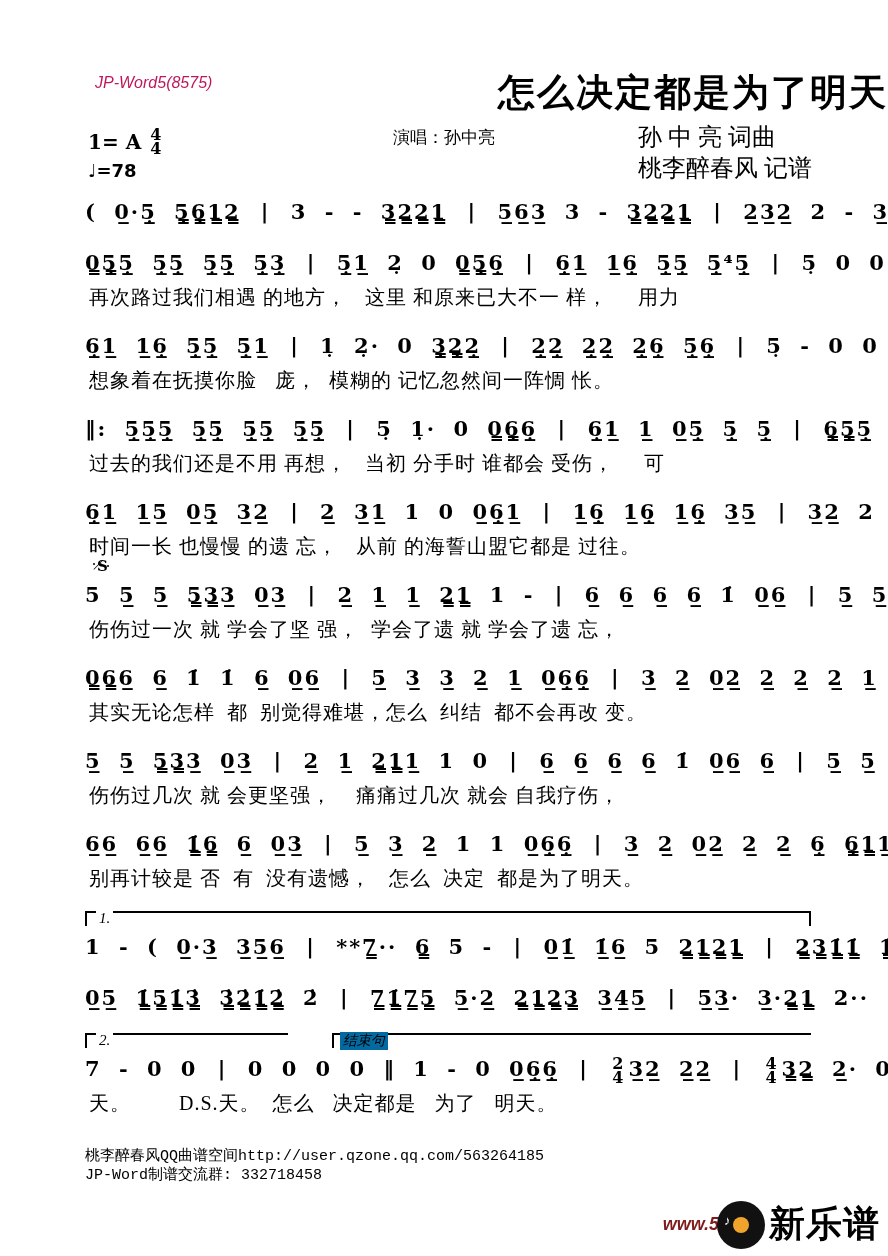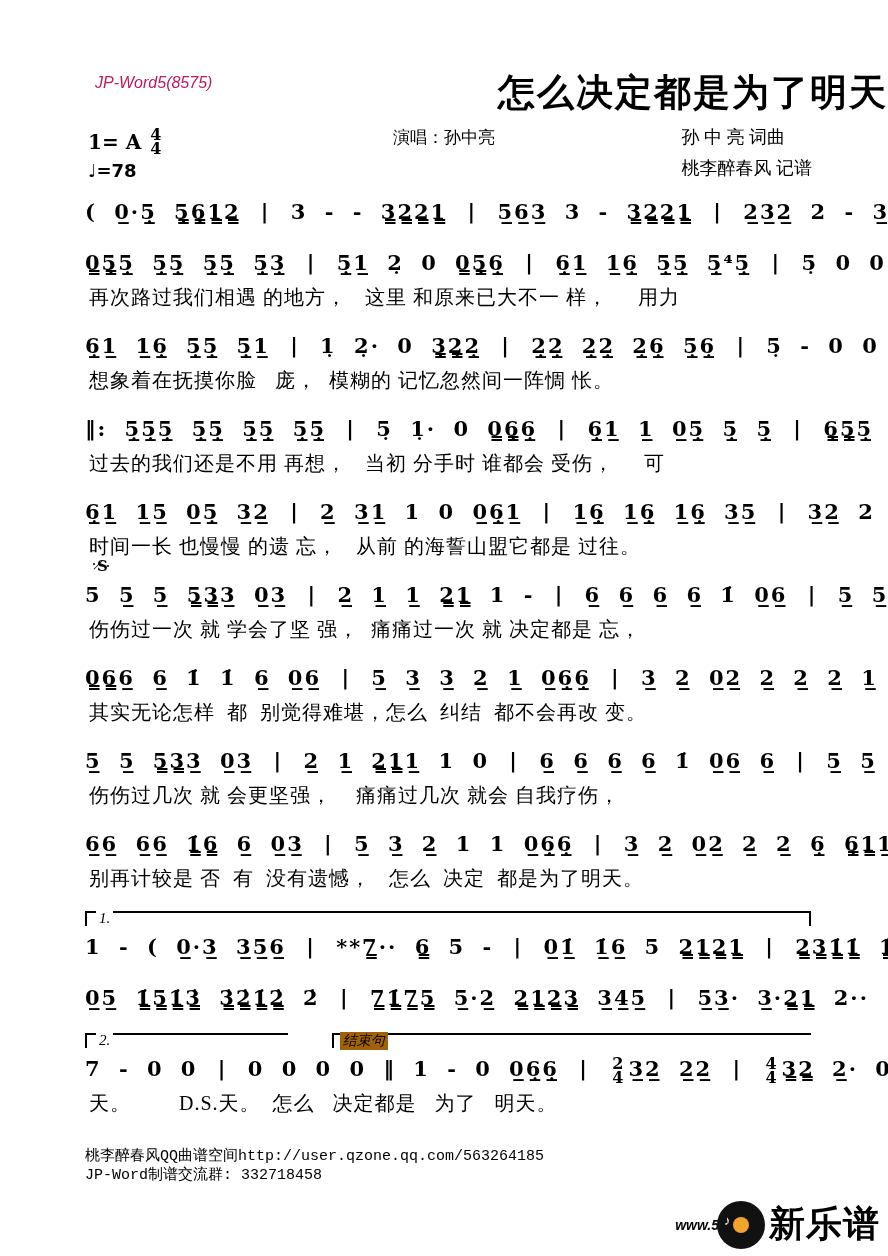--- a/index.html
+++ b/index.html
@@ -5,21 +5,21 @@
   html,body{margin:0;padding:0;}
   body{
     width:888px;height:1256px;position:relative;background:#ffffff;color:#000;
     font-family:"Liberation Serif","DejaVu Serif",serif;overflow:hidden;
   }
   .tl-mark{position:absolute;left:86px;top:74px;font-style:italic;font-size:16px;
     font-family:"Liberation Sans","DejaVu Sans",sans-serif;color:#be185d;margin-left:9px;}
   .title{position:absolute;left:0;right:0;top:68px;text-align:right;
     font-size:37px;font-weight:bold;letter-spacing:2px;}
   .singer{position:absolute;left:0;right:0;top:126px;text-align:center;font-size:17px;}
-  .credits{position:absolute;right:76px;top:122px;font-size:18px;line-height:31px;text-align:left;}
+  .credits{position:absolute;right:76px;top:122px;font-size:24px;line-height:31px;text-align:left;}
   .keyblock{position:absolute;left:88px;top:128px;font-size:20px;font-weight:bold;
     display:flex;align-items:center;gap:6px;font-family:"DejaVu Serif",serif;}
   .ts{display:inline-flex;flex-direction:column;align-items:center;line-height:14px;
     font-size:16px;font-weight:bold;vertical-align:middle;margin:0 3px;}
   .tempo{position:absolute;left:88px;top:160px;font-size:18px;font-weight:bold;
     font-family:"DejaVu Sans",sans-serif;}
   #systems{position:absolute;left:85px;top:194px;width:726px;}
   .system{position:relative;margin-bottom:15px;}
   .notes-row{display:flex;justify-content:space-between;align-items:baseline;
     font-family:"DejaVu Serif",serif;font-weight:bold;font-size:21px;
@@ -30,32 +30,32 @@
     padding-left:4px;}
   .ann-row{position:relative;height:20px;}
   .volta{position:absolute;left:0;right:0;top:2px;height:13px;
     border-top:2px solid #000;border-left:2px solid #000;border-right:2px solid #000;}
   .volta.volta-part{right:72%;border-right:none;}
   .volta-label{position:absolute;left:9px;top:-3px;font-style:italic;font-size:15px;
     font-weight:normal;letter-spacing:0;background:#fff;padding:0 3px;}
   .endlabel{position:absolute;left:34%;right:0;top:2px;height:13px;
     border-top:2px solid #000;border-left:2px solid #000;}
   .end-label-text{position:absolute;left:6px;top:-3px;font-style:italic;font-size:14px;
-    background:#a16207;padding:0 3px;}
+    background:#0369a1;padding:0 3px;}
   .segno{position:absolute;left:8px;top:-20px;width:18px;height:18px;}
   .segno-s{position:absolute;left:4px;top:0;font-size:15px;font-weight:bold;
     font-family:"DejaVu Serif",serif;}
   .segno-slash{position:absolute;left:4px;top:-1px;font-size:16px;transform:rotate(8deg);}
   .segno .dot{position:absolute;width:2px;height:2px;background:#000;border-radius:50%;}
   .segno .d1{left:0;top:6px;} .segno .d2{left:14px;top:8px;}
   .footer{position:absolute;top:1146px;left:85px;right:85px;display:flex;
     justify-content:space-between;font-family:"Liberation Mono","DejaVu Sans Mono",monospace;
     font-size:15px;flex-direction:column;}
   .watermark{position:absolute;top:1200px;right:8px;display:flex;align-items:center;gap:4px;}
-  .www{font-style:italic;font-weight:bold;font-size:14px;color:#000000;
+  .www{font-style:italic;font-weight:bold;font-size:18px;color:#7f1d1d;
     font-family:"Liberation Sans",sans-serif;margin-right:-6px;}
   .disc{width:48px;height:48px;border-radius:50%;background:#111;position:relative;
     display:flex;align-items:center;justify-content:center;flex:0 0 auto;}
   .disc .center{width:16px;height:16px;border-radius:50%;background:#f0a42c;}
   .disc .note{position:absolute;left:7px;top:12px;color:#fff;font-size:13px;}
   .brand{font-size:36px;font-weight:bold;letter-spacing:1px;}
 </style>
 </head>
 <body>
 
@@ -146,21 +146,21 @@
       </span>
       <div class="notes-row">
         <span class="measure">5 5̲ 5̲ 5̳3̳3̲ 0̲3̲ </span>
         <span class="barline">|</span>
         <span class="measure"> 2̲ 1̲ 1̲ 2̳1̳ 1 - </span>
         <span class="barline">|</span>
         <span class="measure"> 6̲ 6̲ 6̲ 6̲ 1̇ 0̲6̲ </span>
         <span class="barline">|</span>
         <span class="measure"> 5̲ 5̲ 5̲ 4̳5̳ 5 - </span>
       </div>
-      <div class="lyrics-row">伤伤过一次 就 学会了坚 强，  痛痛过一次 就 决定都是 忘，</div>
+      <div class="lyrics-row">伤伤过一次 就 学会了坚 强，  学会了遗 就 学会了遗 忘，</div>
     </div>
     <div class="system">
       <div class="notes-row">
         <span class="measure">0̳6̳6̲ 6̲ 1̇ 1̇ 6̲ 0̲6̲ </span>
         <span class="barline">|</span>
         <span class="measure"> 5̲ 3̲ 3̲ 2̲ 1̲ 0̲6̲̣6̲̣ </span>
         <span class="barline">|</span>
         <span class="measure"> 3̲ 2̲ 0̲2̲ 2̲ 2̲ 2̲ 1̲ </span>
       </div>
       <div class="lyrics-row">其实无论怎样  都  别觉得难堪，怎么  纠结  都不会再改 变。</div>

